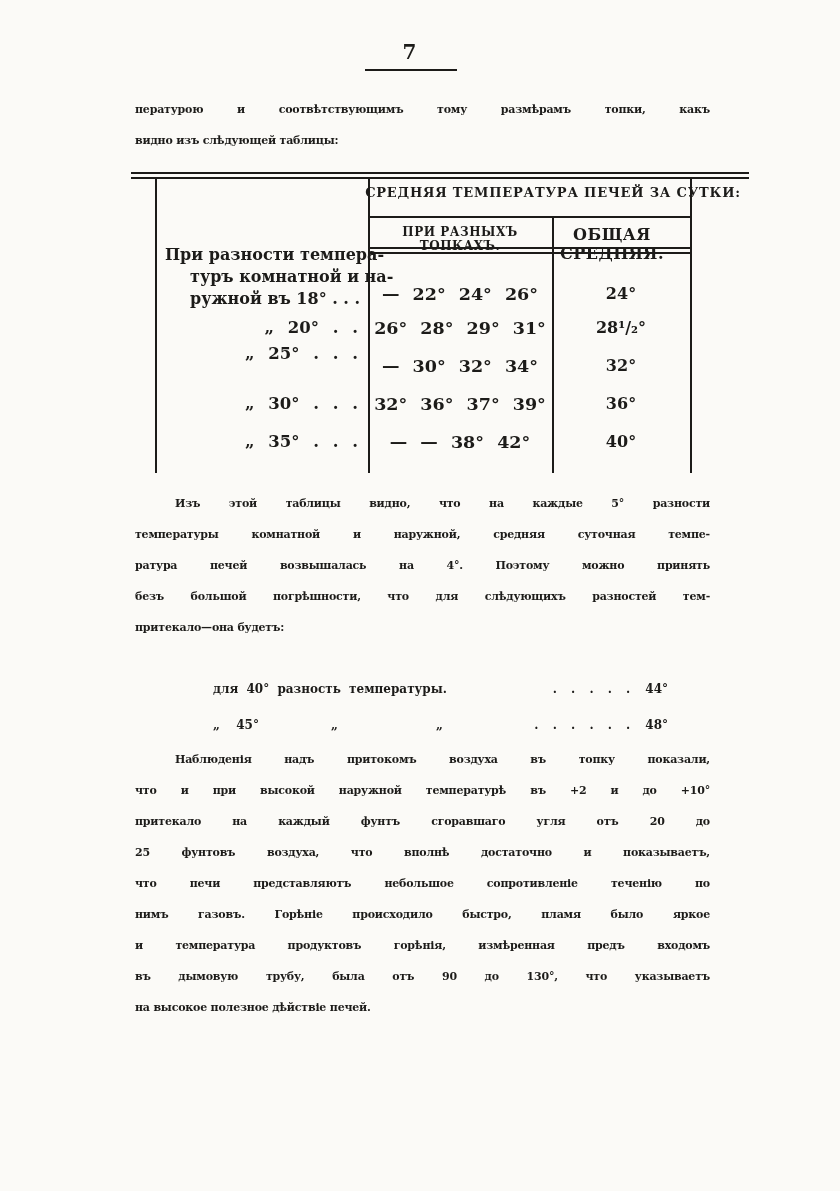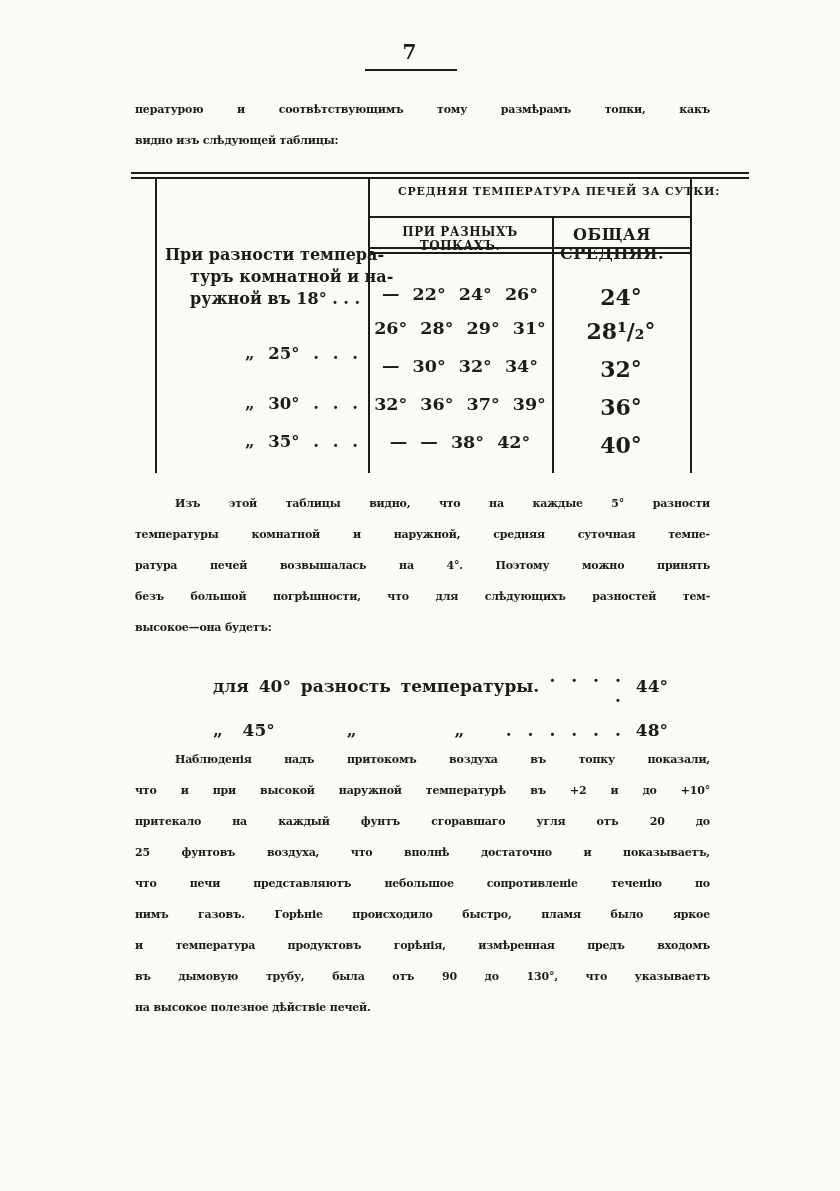--- a/index.html
+++ b/index.html
@@ -20,30 +20,30 @@
   .jl { text-align:justify; text-align-last:justify; }
   .ll { text-align:left; }
   .ind { text-indent:40px; }
 
   .block { left:135px; width:575px; }
 
   
   .tbl { left:135px; top:172px; width:612px; height:302px; font-weight:700; }
   .hrule { position:absolute; height:2px; background:#1c1b19; }
   .vrule { position:absolute; width:2px; background:#1c1b19; }
-  .tbl-title { left:236px; top:13px; width:376px; text-align:center; font-size:11px; letter-spacing:0.8px; white-space:nowrap; }
+  .tbl-title { left:230px; top:13px; width:376px; text-align:center; font-size:13px; letter-spacing:0.8px; white-space:nowrap; }
   .sub1 { left:233px; top:53px; width:184px; text-align:center; font-size:12px; letter-spacing:0.5px; }
   .sub2 { left:417px; top:53px; width:120px; text-align:center; font-size:16px; letter-spacing:0.5px; }
   .stub-line { font-size:16px; line-height:22px; white-space:nowrap; }
   .rowlabel { left:20px; width:203px; text-align:right; padding-right:10px; font-size:16.5px; word-spacing:8px; white-space:nowrap; }
   .cell-topki { left:233px; width:184px; text-align:center; font-size:17.5px; word-spacing:7px; white-space:nowrap; }
-  .cell-avg { left:417px; width:138px; text-align:center; font-size:22px; white-space:nowrap; }
+  .cell-avg { left:417px; width:138px; text-align:center; font-size:16px; white-space:nowrap; }
 
   
-  .list-row { display:flex; align-items:center; padding-left:78px; width:455px; font-size:17px; height:36px;margin-top:8px; }
+  .list-row { display:flex; align-items:flex-end; padding-left:78px; width:455px; font-size:12px; height:36px; }
   .list-row .seg { white-space:pre; word-spacing:4px; }
   .list-row .dots { flex:1; text-align:right; word-spacing:8px; letter-spacing:1px; overflow:hidden; }
   .list-row .val { margin-left:14px; }
   .q2 { margin-left:72px; }
   .q3 { margin-left:98px; }
 </style>
 </head>
 <body>
 
 <div class="page">
@@ -74,20 +74,21 @@
     <div class="hrule" style="left:233px; top:75px; width:322px; height:1.5px;"></div>
     <div class="hrule" style="left:233px; top:80px; width:322px; height:1.5px;"></div>
 
     <div class="abs stub-line" style="left:30px; top:72px;">При разности темпера-</div>
     <div class="abs stub-line" style="left:55px; top:94px;">туръ комнатной и на-</div>
     <div class="abs stub-line" style="left:55px; top:116px;">ружной въ 18°  .  .  .</div>
 
     <div class="abs cell-topki" style="top:112px;">— 22° 24° 26°</div>
     <div class="abs cell-avg" style="top:112px;">24°</div>
 
+    <div class="abs rowlabel" style="top:146px;">„  20°  .  .</div>
     <div class="abs cell-topki" style="top:146px;">26° 28° 29° 31°</div>
     <div class="abs cell-avg" style="top:146px;">28¹/₂°</div>
 
     <div class="abs rowlabel" style="top:172px;">„  25°  .  .  .</div>
     <div class="abs cell-topki" style="top:184px;">— 30° 32° 34°</div>
     <div class="abs cell-avg" style="top:184px;">32°</div>
 
     <div class="abs rowlabel" style="top:222px;">„  30°  .  .  .</div>
     <div class="abs cell-topki" style="top:222px;">32° 36° 37° 39°</div>
     <div class="abs cell-avg" style="top:222px;">36°</div>
@@ -95,21 +96,21 @@
     <div class="abs rowlabel" style="top:260px;">„  35°  .  .  .</div>
     <div class="abs cell-topki" style="top:260px;">— — 38° 42°</div>
     <div class="abs cell-avg" style="top:260px;">40°</div>
   </div>
 
   <div class="abs block" style="top:488px;">
     <div class="tline jl ind">Изъ этой таблицы видно, что на каждые 5° разности</div>
     <div class="tline jl">температуры комнатной и наружной, средняя суточная темпе-</div>
     <div class="tline jl">ратура печей возвышалась на 4°. Поэтому можно принять</div>
     <div class="tline jl">безъ большой погрѣшности, что для слѣдующихъ разностей тем-</div>
-    <div class="tline ll">высокое—она будетъ:</div>
+    <div class="tline ll">притекало—она будетъ:</div>
   </div>
 
   <div class="abs block" style="top:660px;">
     <div class="list-row">
       <span class="seg">для 40° разность температуры.</span>
       <span class="dots">. . . . .</span>
       <span class="val">44°</span>
     </div>
     <div class="list-row">
       <span class="seg">„  45°</span>

